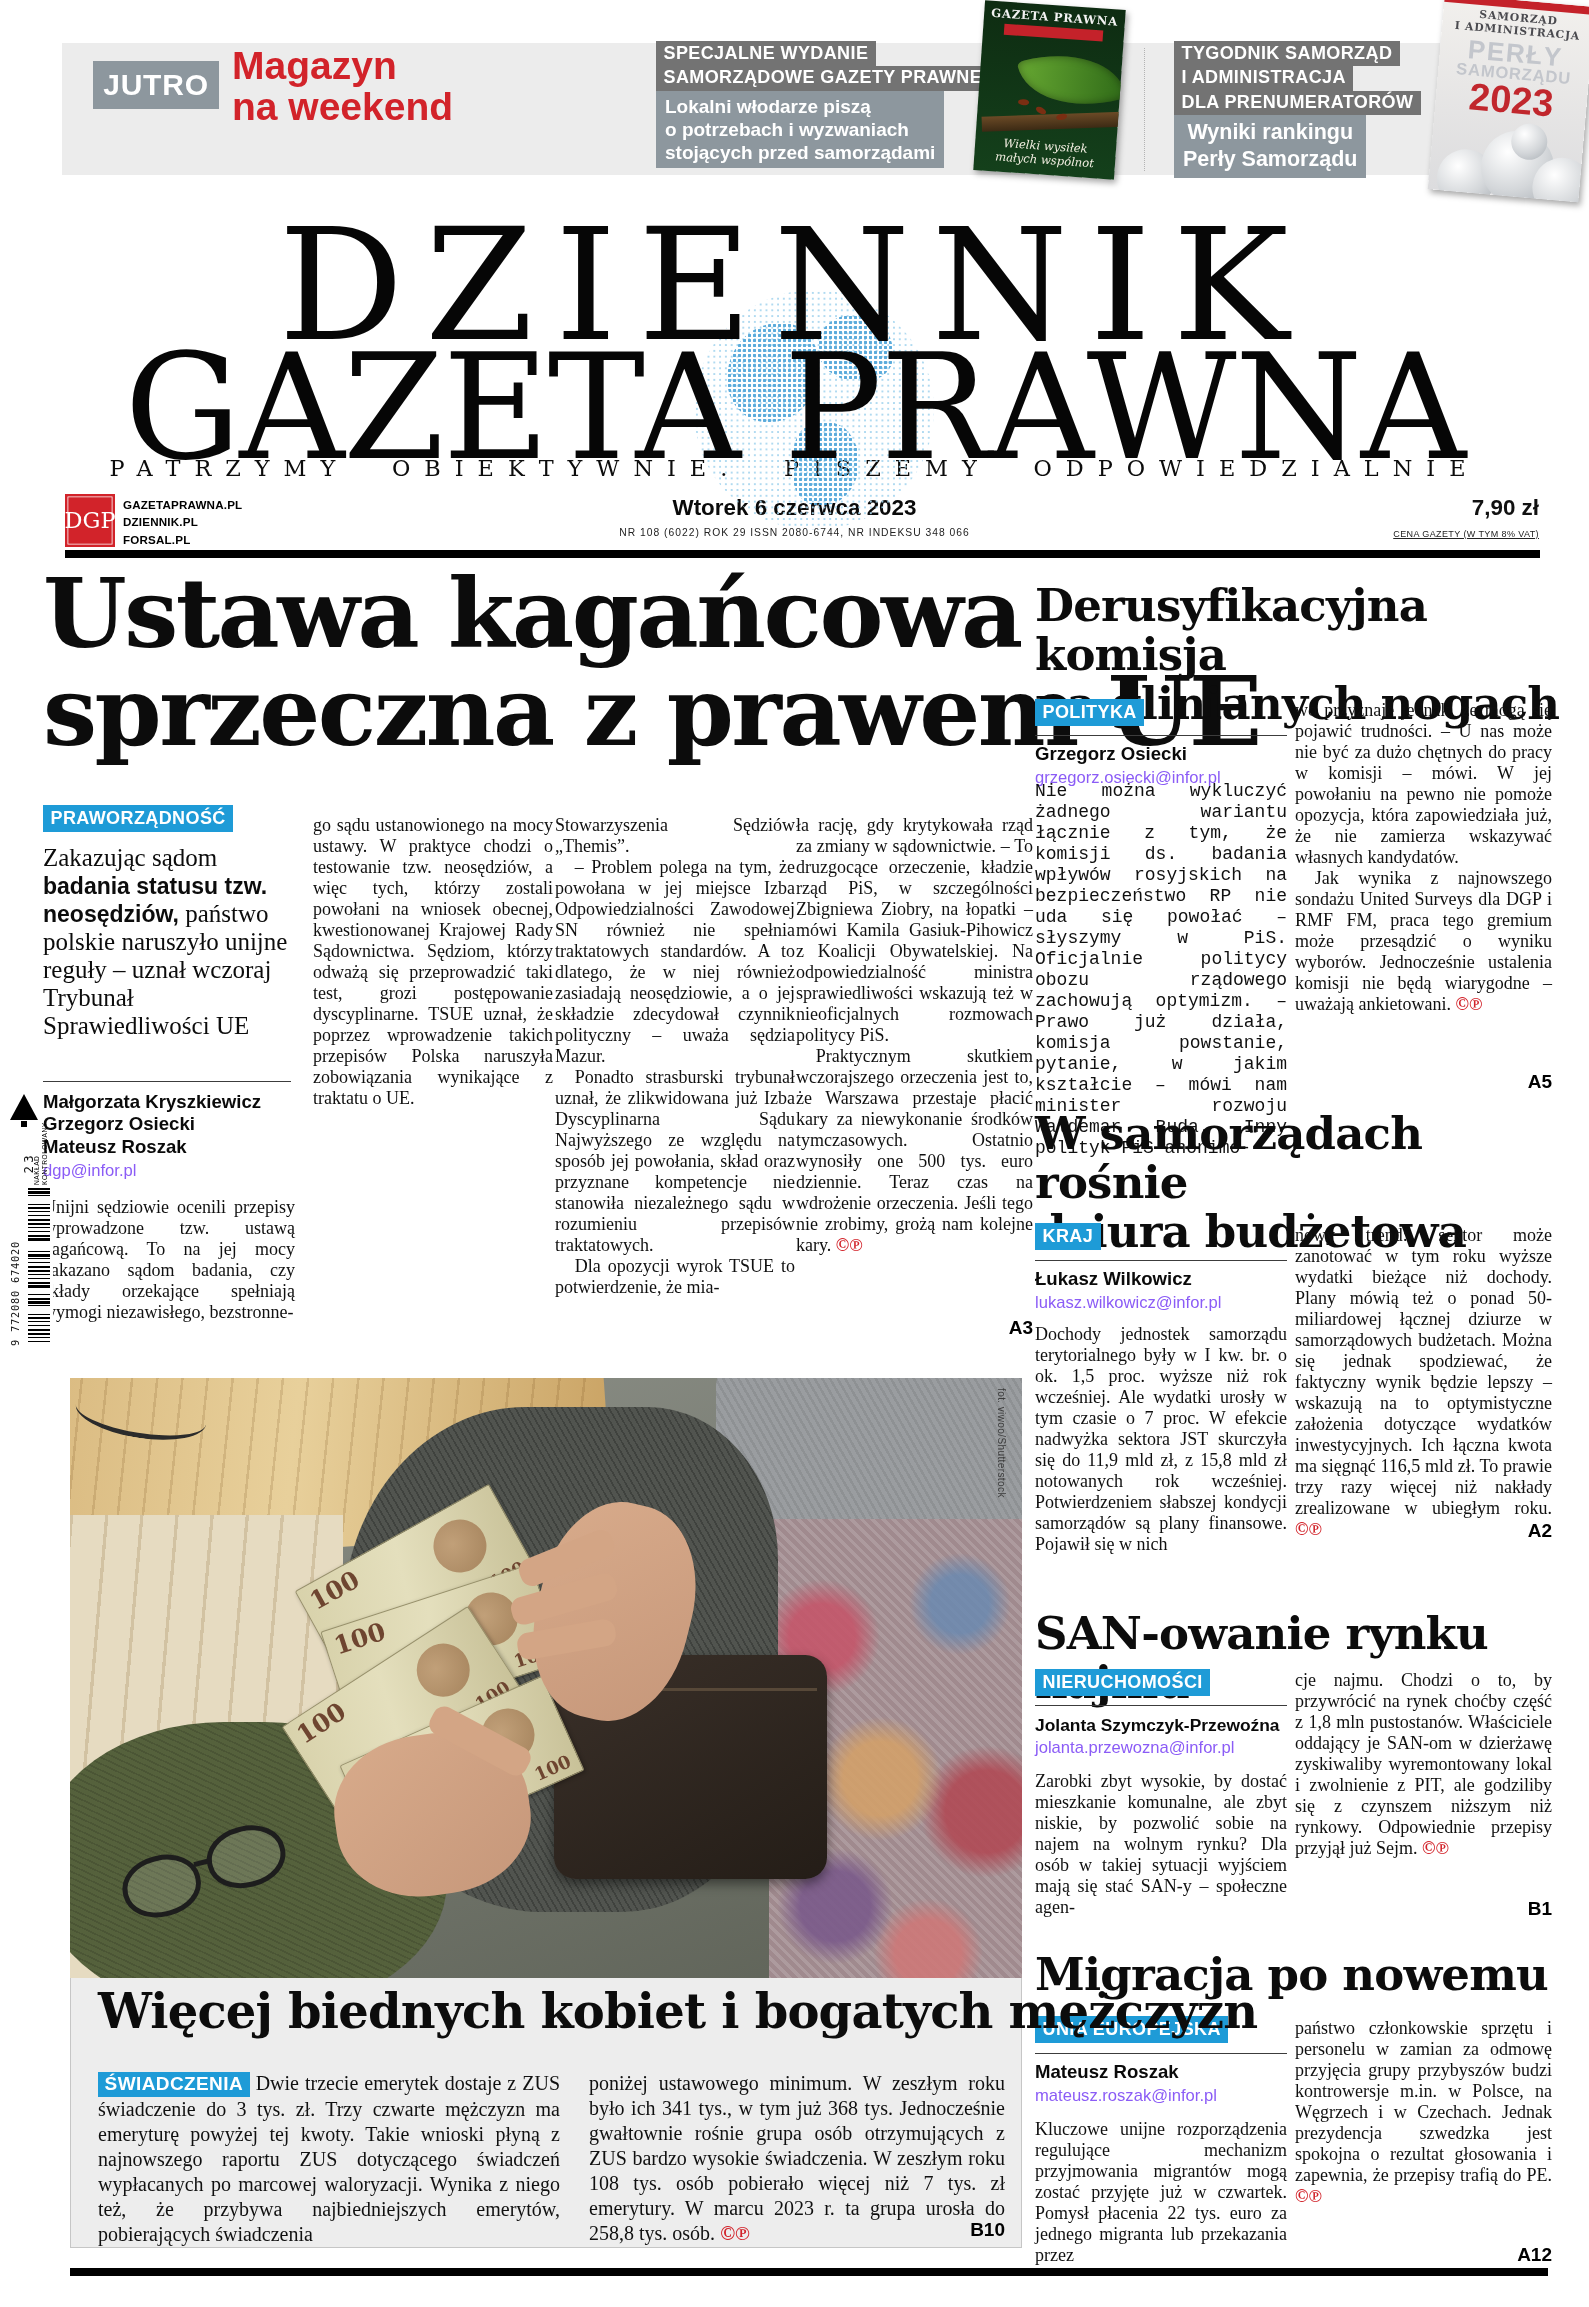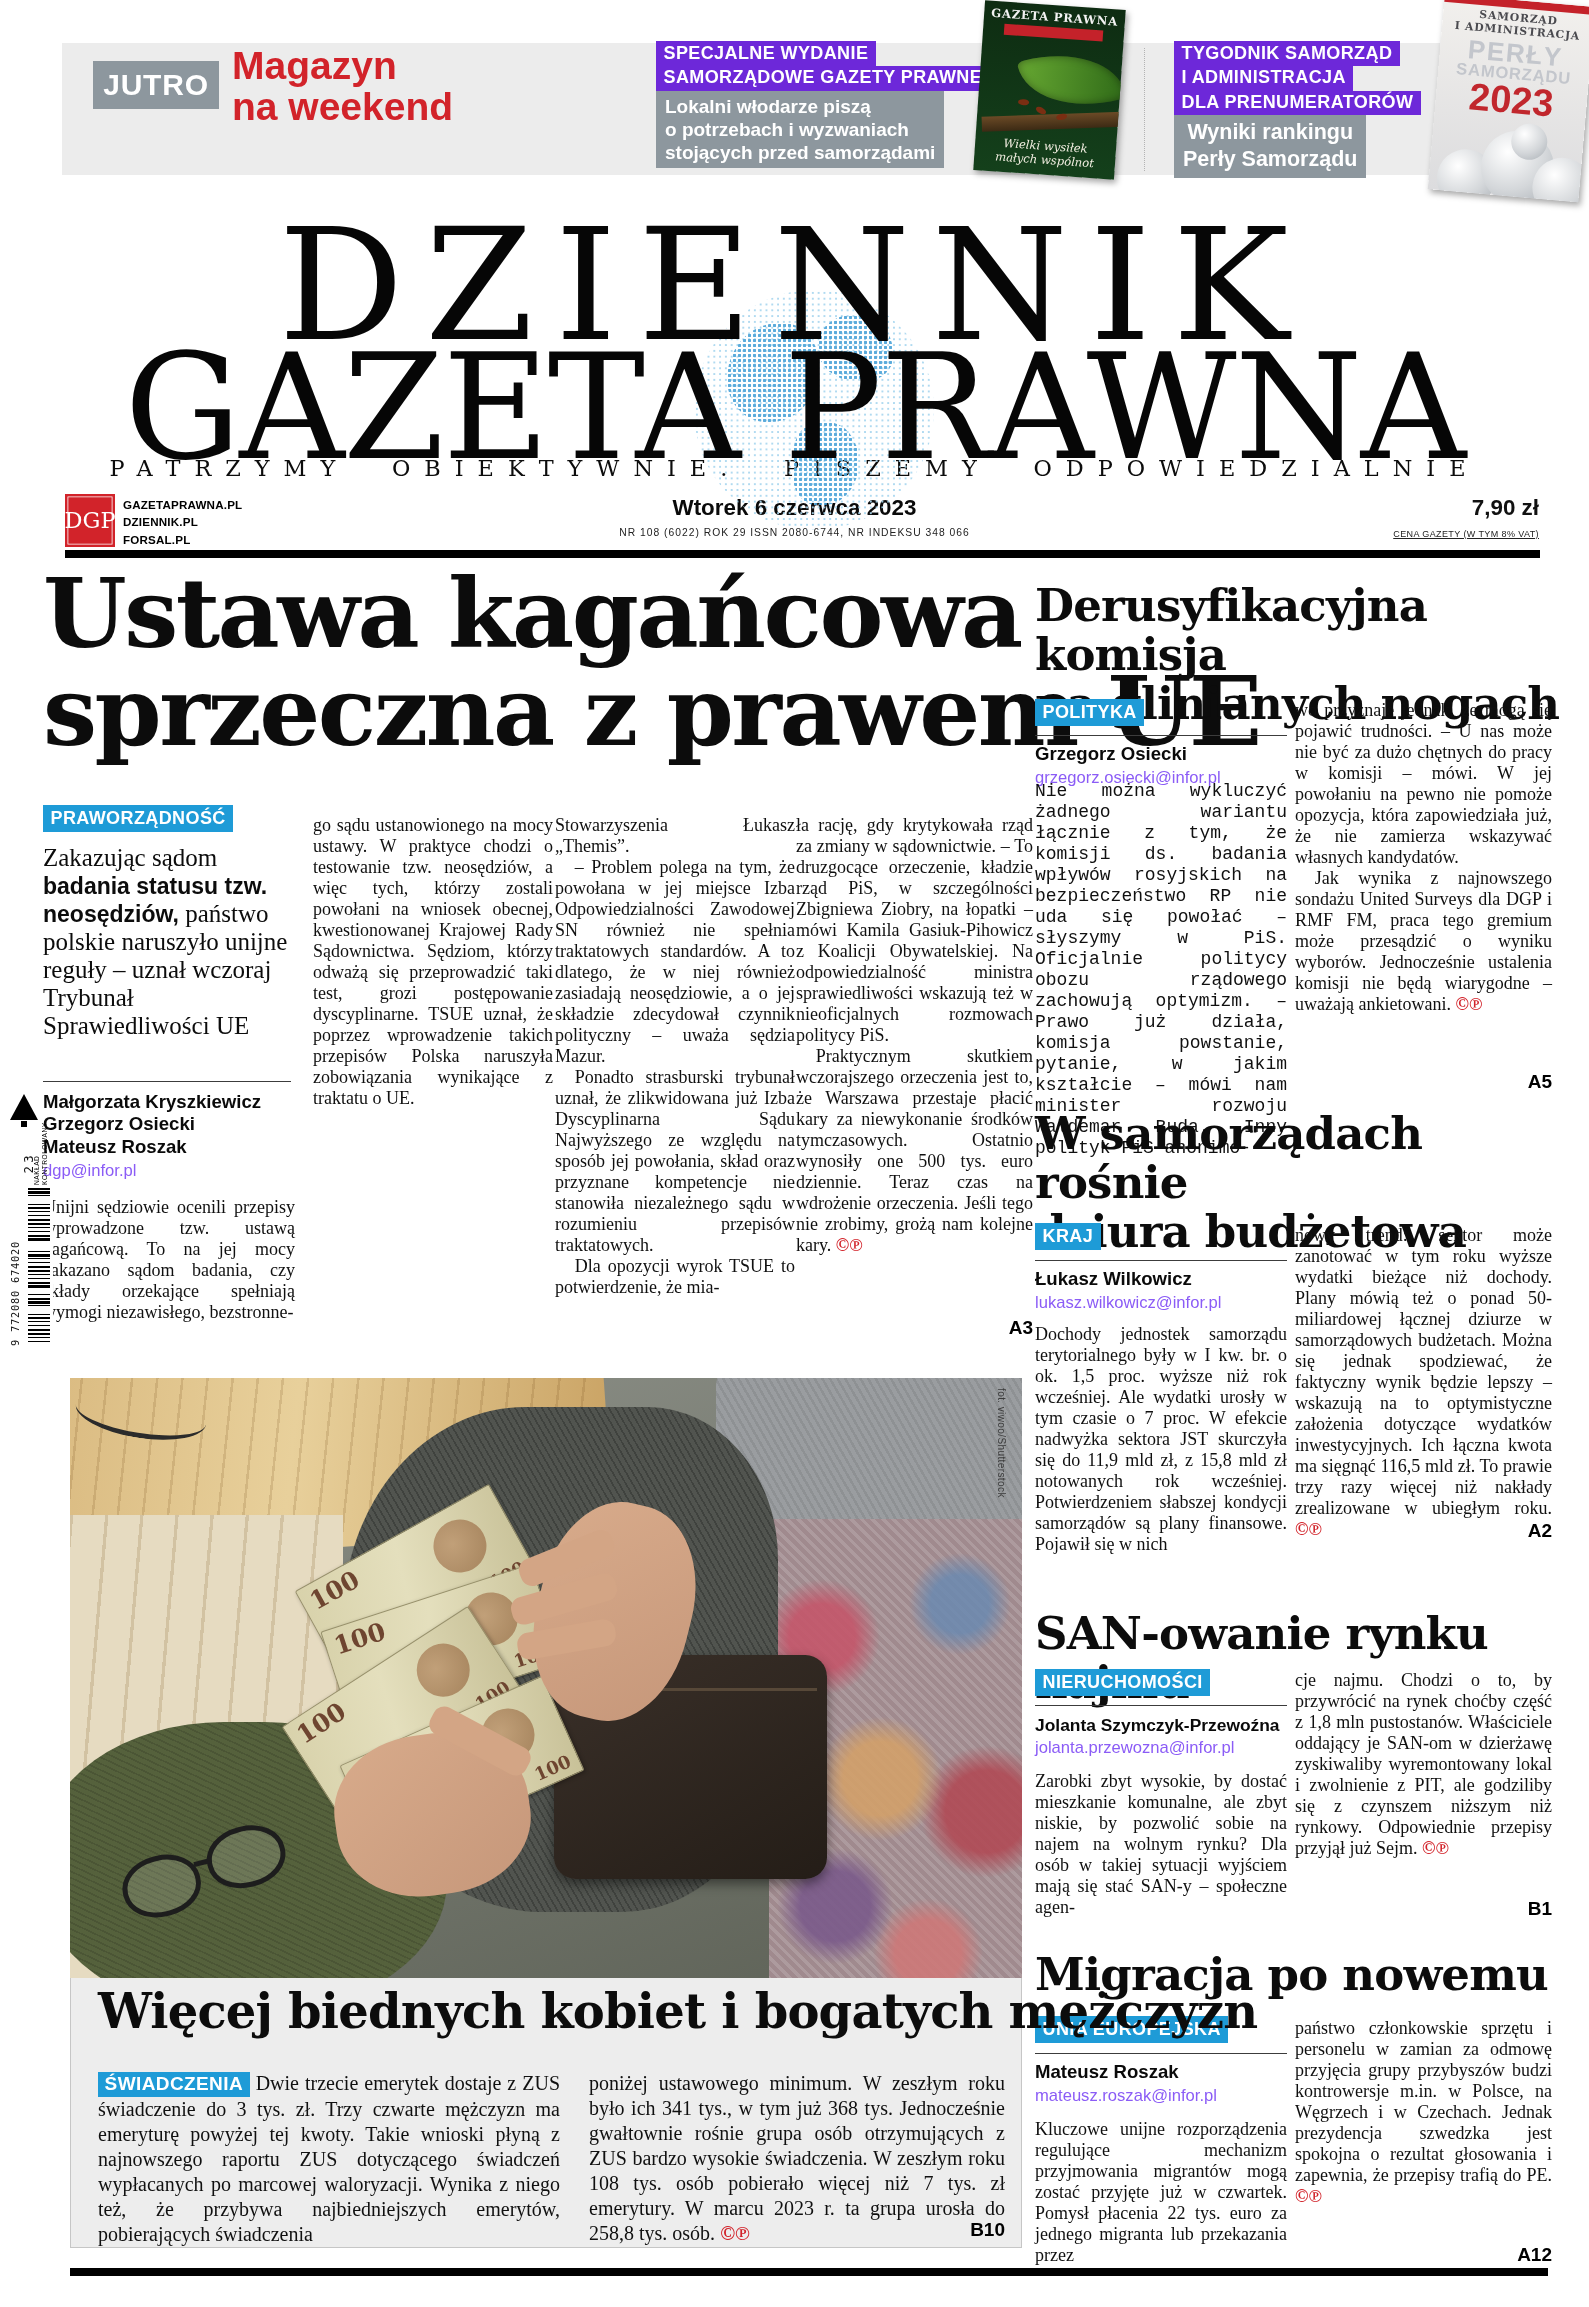--- a/index.html
+++ b/index.html
@@ -8,21 +8,21 @@
          font-family:"Liberation Serif", serif; color:#111; }
   .abs { position:absolute; }
 
   
   .banner-bg { left:62px; top:43px; width:1473px; height:132px; background:#ececec; }
   .jutro-box { left:93px; top:61px; width:126px; height:48px; background:#8d979e;
                display:flex; align-items:center; justify-content:center;
                font:700 30px/1 "Liberation Sans", sans-serif; color:#fff; letter-spacing:0.8px; }
   .mag-title { left:232px; top:45px; font:700 39px/41px "Liberation Sans", sans-serif; color:#d2232a; }
   .promo { display:flex; flex-direction:column; align-items:flex-start; }
-  .promo-red span { display:inline-block; background:#6d28d9; color:#fff;
+  .promo-red span { display:inline-block; background:#737373; color:#fff;
         font:700 18px/1.1 "Liberation Sans", sans-serif; padding:2.5px 7.5px; letter-spacing:0.4px; }
   .promo-gray { background:#8d979e; color:#fff; font:700 19px/23px "Liberation Sans", sans-serif;
         padding:4.1px 9px; }
   .promo2-gray { font:700 21.5px/27px "Liberation Sans", sans-serif;text-align:center; }
   .dots-sep { left:1144px; top:48px; height:123px; border-left:1.7px dotted #b3b3b3; }
 
   
   .cover1 { left:979px; top:5px; width:141px; height:170px; transform:rotate(4deg);
             background:linear-gradient(#0e2c12,#14401b); box-shadow:2.5px 3.3px 6.6px rgba(0,0,0,.35);
             overflow:hidden; text-align:center; }
@@ -271,21 +271,21 @@
   </div>
 <div class="abs bemail" style="left:43px; top:1161px;">dgp@infor.pl</div>
 
 <div class="abs coltext" style="left:43px; top:1197px; width:252px;">
     <p>Unijni sędziowie ocenili przepisy wprowadzone tzw. ustawą kagańcową. To na jej mocy zakazano sądom badania, czy składy orzekające spełniają wymogi niezawisłego, bezstronne-</p>
   </div>
 <div class="abs coltext" style="left:313px; top:815px; width:240px;">
     <p>go sądu ustanowionego na mocy ustawy. W praktyce chodzi o testowanie tzw. neosędziów, a więc tych, którzy zostali powołani na wniosek obecnej, kwestionowanej Krajowej Rady Sądownictwa. Sędziom, którzy odważą się przeprowadzić taki test, grozi postępowanie dyscyplinarne. TSUE uznał, że poprzez wprowadzenie takich przepisów Polska naruszyła zobowiązania wynikające z traktatu o UE.</p>
   </div>
 <div class="abs coltext" style="left:555px; top:815px; width:240px;">
-    <p>Stowarzyszenia Łukasz „Themis”.</p>
+    <p>Stowarzyszenia Sędziów „Themis”.</p>
     <p>– Problem polega na tym, że powołana w jej miejsce Izba Odpowiedzialności Zawodowej SN również nie spełnia traktatowych standardów. A to dlatego, że w niej również zasiadają neosędziowie, a o jej składzie zdecydował czynnik polityczny – uważa sędzia Mazur.</p>
     <p>Ponadto strasburski trybunał uznał, że zlikwidowana już Izba Dyscyplinarna Sądu Najwyższego ze względu na sposób jej powołania, skład oraz przyznane kompetencje nie stanowiła niezależnego sądu w rozumieniu przepisów traktatowych.</p>
     <p>Dla opozycji wyrok TSUE to potwierdzenie, że mia-</p>
   </div>
 <div class="abs coltext" style="left:796px; top:815px; width:237px;">
     <p>ła rację, gdy krytykowała rząd za zmiany w sądownictwie. – To druzgocące orzeczenie, kładzie rząd PiS, w szczególności Zbigniewa Ziobry, na łopatki – mówi Kamila Gasiuk-Pihowicz z Koalicji Obywatelskiej. Na odpowiedzialność ministra sprawiedliwości wskazują też w nieoficjalnych rozmowach politycy PiS.</p>
     <p>Praktycznym skutkiem wczorajszego orzeczenia jest to, że Warszawa przestaje płacić kary za niewykonanie środków tymczasowych. Ostatnio wynosiły one 500 tys. euro dziennie. Teraz czas na wdrożenie orzeczenia. Jeśli tego nie zrobimy, grożą nam kolejne kary. <span class="cp">©℗</span></p>
   </div>
 <div class="abs page-ref" style="left:796px; top:1318px; width:237px;">A3</div>
 

